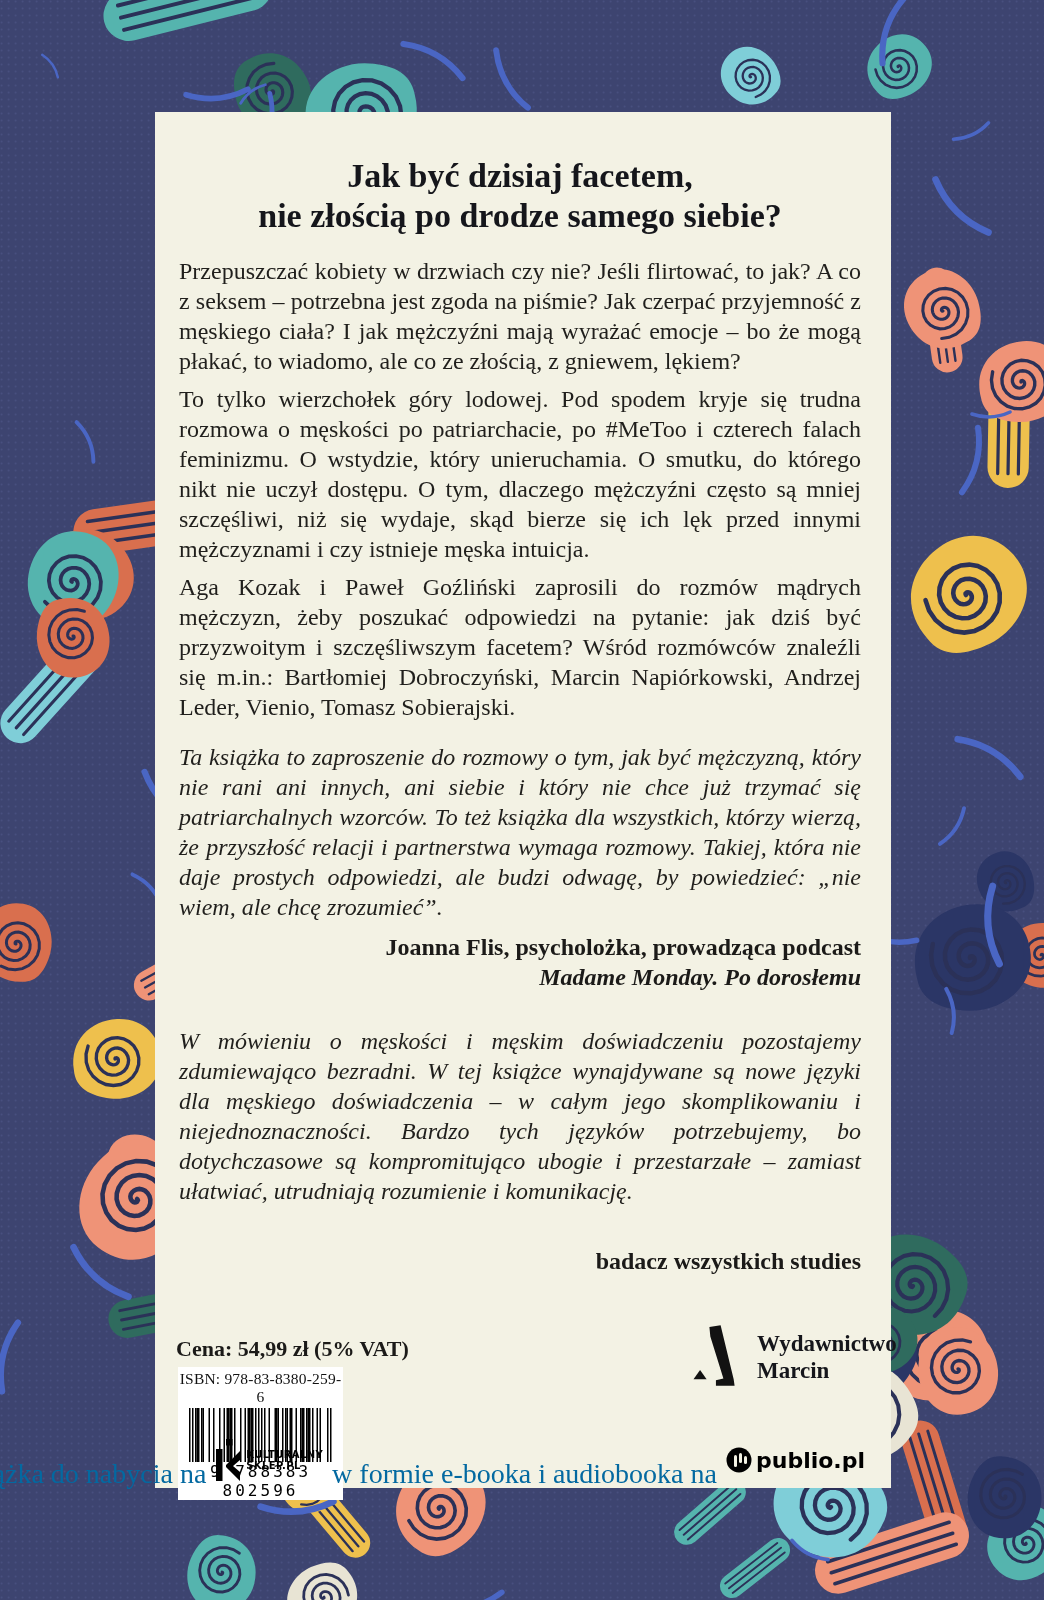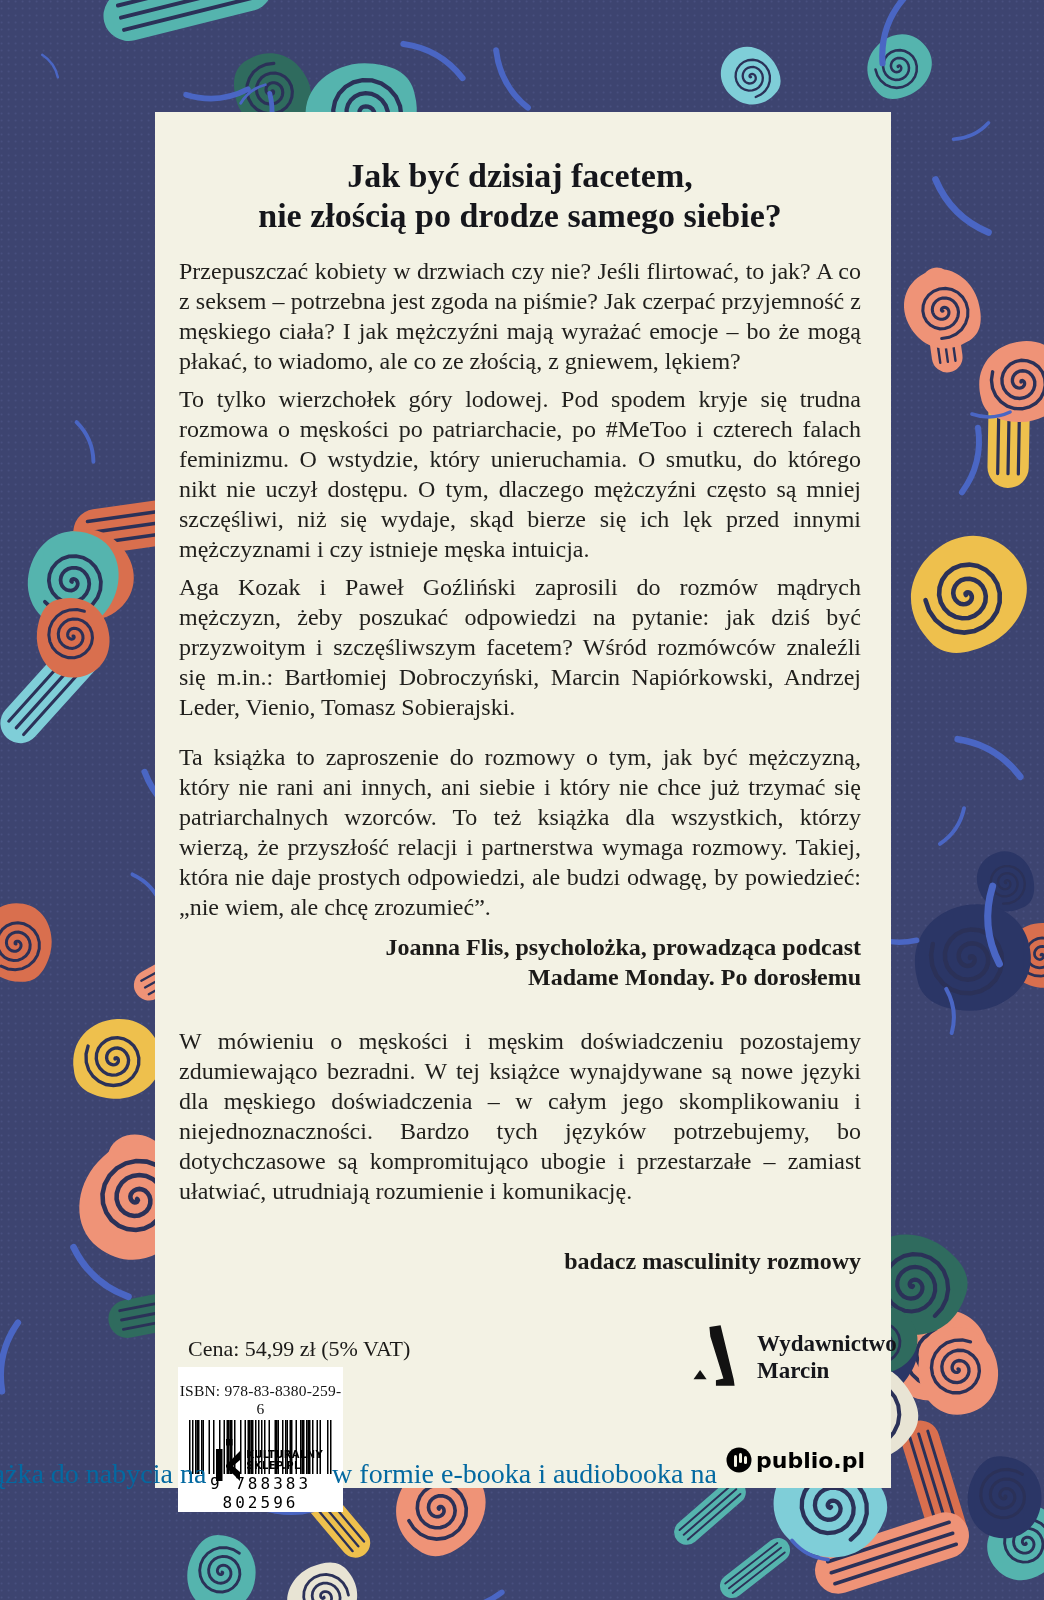--- a/index.html
+++ b/index.html
@@ -7,30 +7,30 @@
          font-family:"Liberation Serif", serif;}
   #bgsvg{position:absolute;left:0;top:0;width:1044px;height:1600px;display:block;}
 
   .panel{position:absolute;left:155px;top:112px;width:736px;height:1376px;
          background:#f3f2e4;box-sizing:border-box;padding:44px 30px 0 24px;}
 
   .title{font-weight:bold;font-size:34px;line-height:40px;text-align:center;
          color:#15161b;margin:0 0 20px 0;}
   .para{font-size:24px;line-height:30px;color:#201f1c;text-align:justify;margin:0 0 8px 0;}
   .para.last{margin-bottom:20px;}
-  .quote{font-size:24px;line-height:30px;color:#201f1c;
+  .quote{font-size:24px;line-height:30px;color:#201f1c;font-style:italic;
          text-align:justify;margin:0 0 10px 0;}
   .attr{font-size:24px;line-height:30px;font-weight:bold;color:#1b1a18;
         text-align:right;margin:0;}
-  .attr .it{}
+  .attr .it{font-style:italic;}
   .sp36{height:34px;}
 
-  .price{position:absolute;left:33px;top:1224px;font-size:22px;color:#1b1a18;}
+  .price{position:absolute;left:21px;top:1224px;font-size:22px;color:#1b1a18;font-weight:bold;}
   .isbnbox{position:absolute;left:23px;top:1255px;width:165px;height:109px;
-           background:#ffffff;text-align:center;box-sizing:border-box;padding-top:15px;}
+           background:#ffffff;text-align:center;box-sizing:border-box;padding-top:3px;}
   .isbnbox .isbn{font-size:15.5px;color:#111;letter-spacing:0.2px;}
   .isbnbox svg{display:block;margin:2px auto 0 auto;}
   .isbnbox .digits{font-family:"DejaVu Sans Mono", monospace;font-size:16px;
                    letter-spacing:3px;color:#000;margin-top:-14px;background:#fff;
                    display:inline-block;padding:0 2px;}
 
   .agora{position:absolute;left:532px;top:1212px;display:flex;align-items:flex-start;}
   .agora .amark{width:56px;height:64px;margin-right:14px;}
   .agora .pubname{font-weight:bold;font-size:23px;line-height:27px;color:#15161b;margin-top:6px;}
 
@@ -537,21 +537,21 @@
     <p class="attr">
       <span>Joanna Flis, psycholożka, prowadząca podcast</span><br>
       <span class="it">Madame Monday. Po dorosłemu</span>
     </p>
 
     <div class="sp36"></div>
 
     <p class="quote">W mówieniu o męskości i męskim doświadczeniu pozostajemy zdumiewająco bezradni. W tej książce wynajdywane są nowe języki dla męskiego doświadczenia – w całym jego skomplikowaniu i niejednoznaczności. Bardzo tych języków potrzebujemy, bo dotychczasowe są kompromitująco ubogie i przestarzałe – zamiast ułatwiać, utrudniają rozumienie i komunikację.</p>
     <p class="attr">
       <br>
-      <span>badacz masculinity rozmowy</span>
+      <span>badacz wszystkich studies</span>
     </p>
 
     <div class="price">Cena: 54,99 zł (5% VAT)</div>
 
     <div class="isbnbox">
       <div class="isbn">ISBN: 978-83-8380-259-6</div>
       <svg id="barcode" width="145" height="68" viewBox="0 0 145 68">
           <rect x="1.00" y="0" width="1.50" height="66" fill="#000"></rect>
           <rect x="4.00" y="0" width="1.50" height="66" fill="#000"></rect>
           <rect x="7.00" y="0" width="1.50" height="57" fill="#000"></rect>

